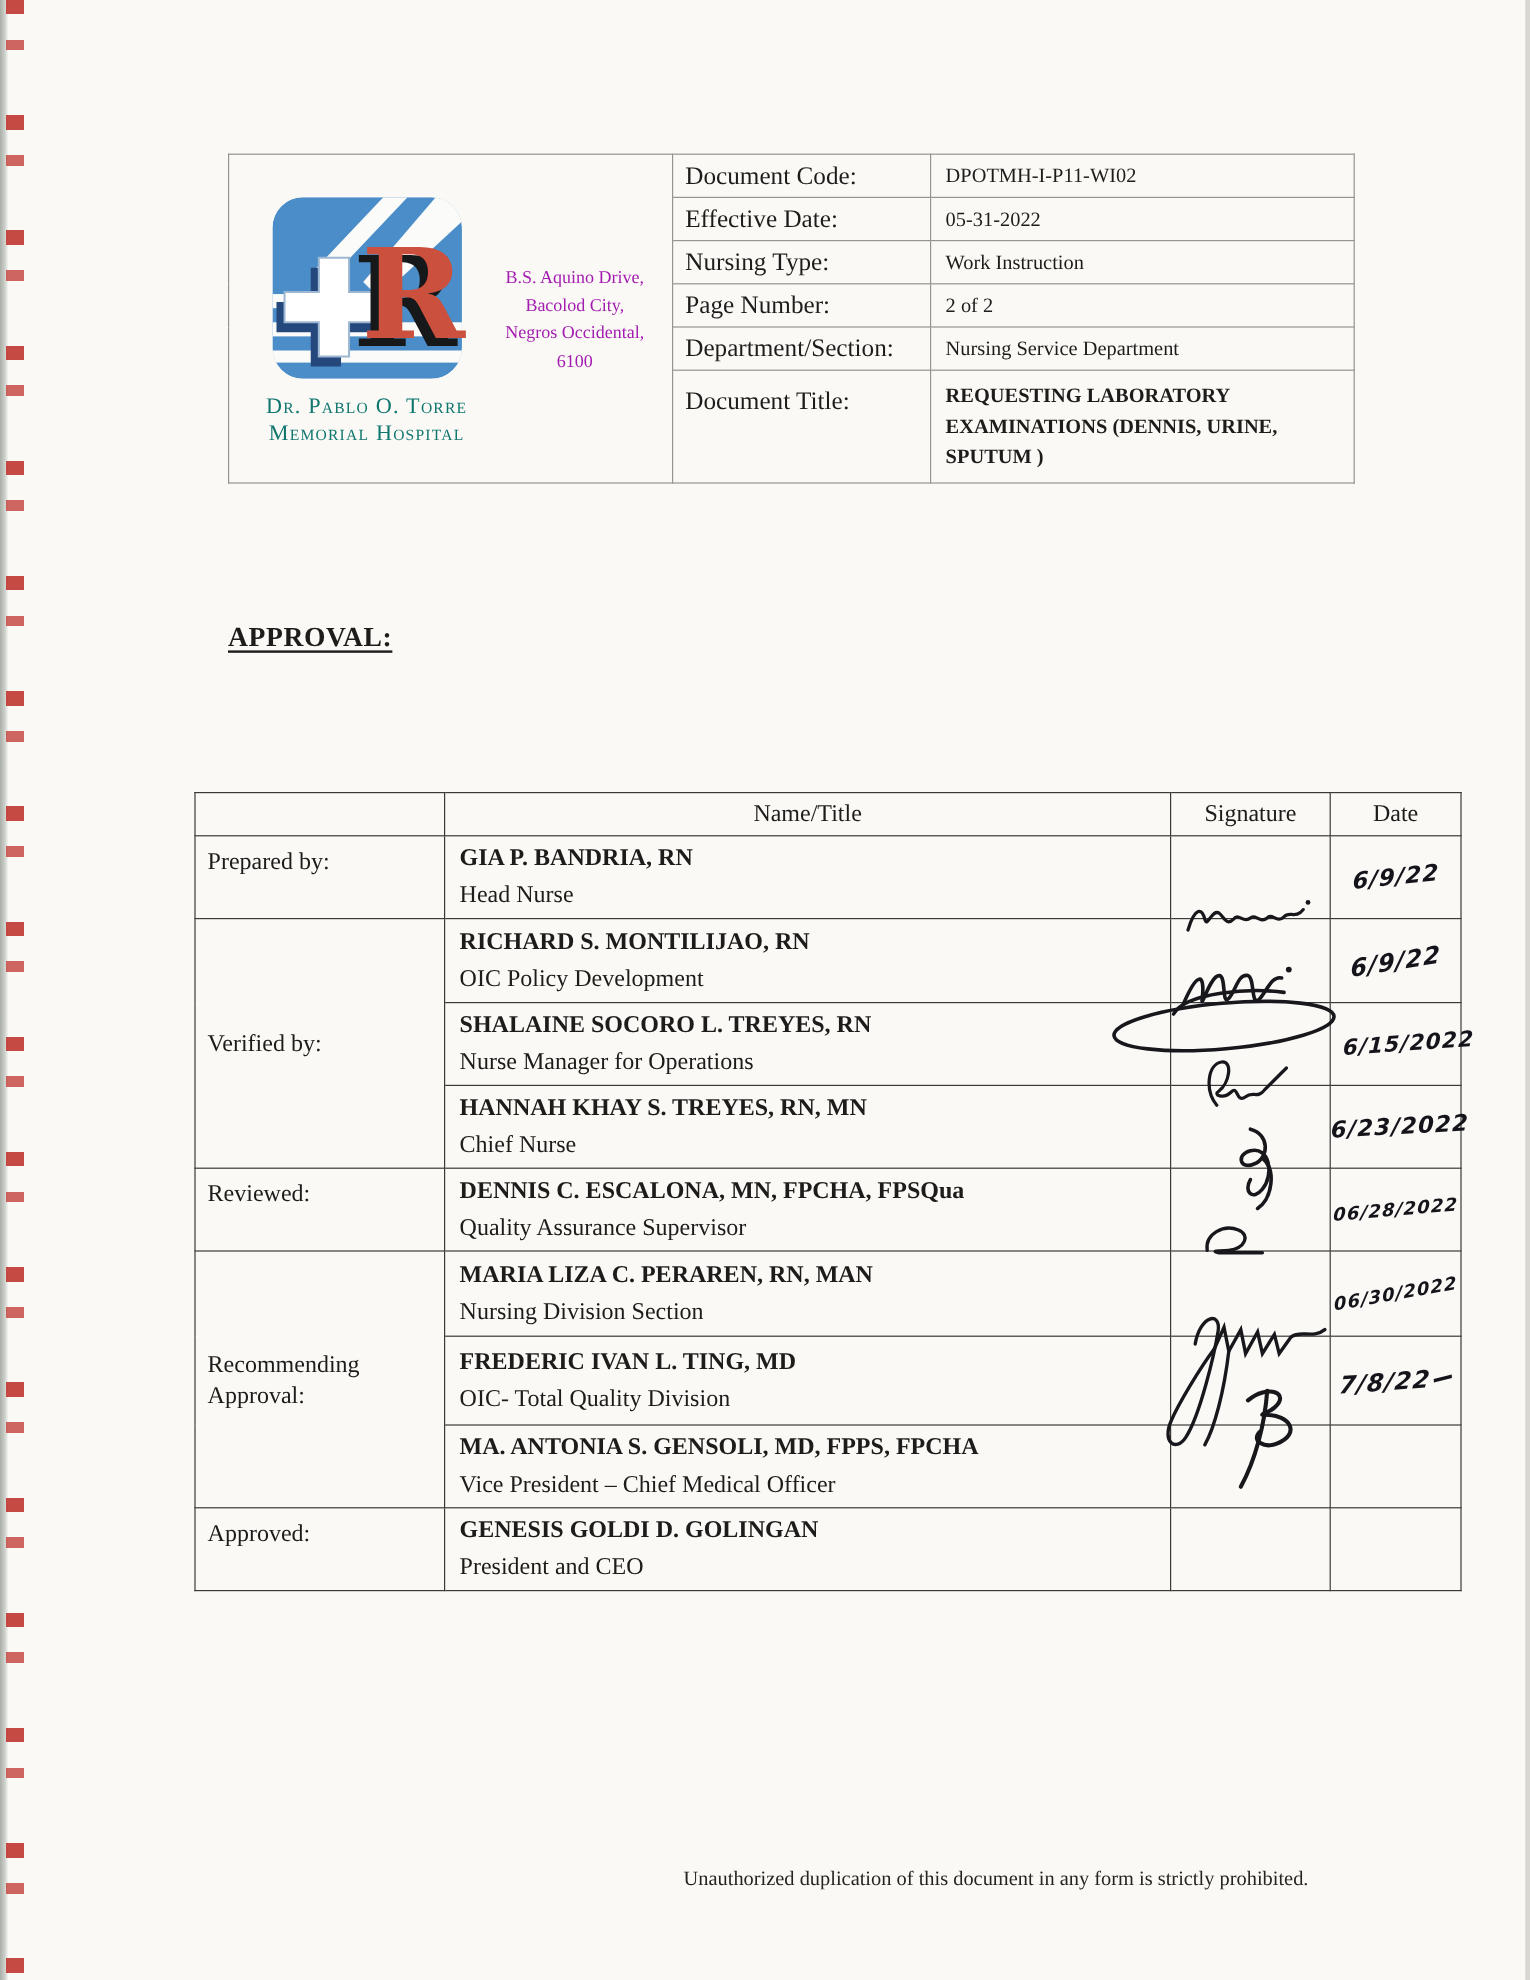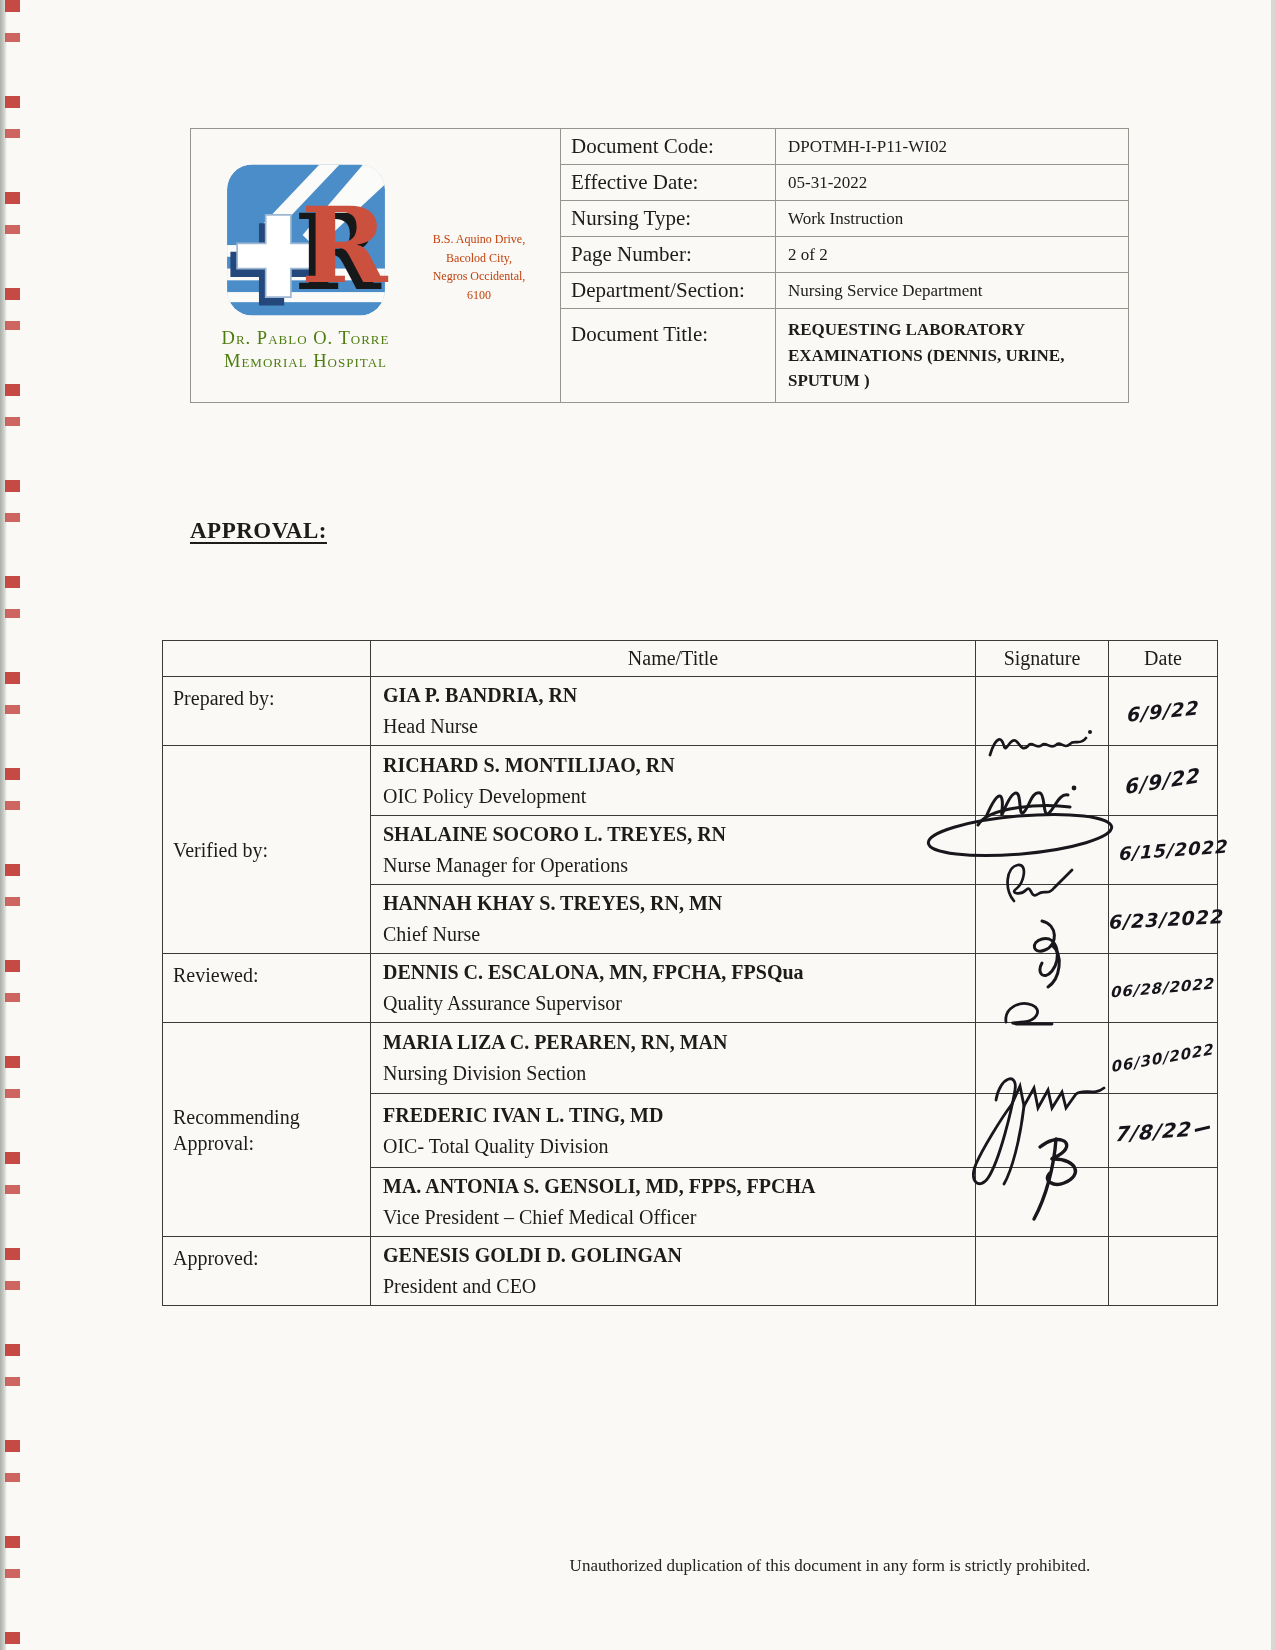--- a/index.html
+++ b/index.html
@@ -24,31 +24,31 @@
   table.meta td { border:1px solid #96948f; vertical-align:middle; }
   td.brand   { width:370px; }
   td.m-label { width:215px; font-size:21px; padding:5px 10px; }
   td.m-value { width:353px; font-size:17px; padding:5px 12px; }
   tr.m-row   { height:36px; }
   td.m-title { font-weight:bold; line-height:1.5; padding:8px 12px; }
 
   .brand-flex { display:flex; align-items:center; padding:12px 4px 8px 12px; }
   .logo-col   { width:205px; text-align:center; }
   .hosp-name  { margin-top:4px; font-variant:small-caps; font-size:18.5px;
-                letter-spacing:1px; color:#4d7c0f; line-height:1.25; }
-  .addr       { flex:1; text-align:center; font-size:12px; line-height:1.55;
-                color:#c2410c; padding-right:6px; }
+                letter-spacing:1px; color:#0f766e; line-height:1.25; }
+  .addr       { flex:1; text-align:center; font-size:15px; line-height:1.55;
+                color:#a21caf; padding-right:6px; }
 
   
   .approval-h { position:absolute; left:190px; top:518px; font-size:23px; font-weight:bold;
                 letter-spacing:.5px; text-decoration:underline; text-decoration-thickness:2px;
                 text-underline-offset:4px; }
 
   
-  table.appr { position:absolute; left:162px; top:640px; width:1055px;
+  table.appr { position:absolute; left:162px; top:660px; width:1055px;
                border-collapse:collapse; table-layout:fixed; }
   table.appr td { border:1.6px solid #3b3a38; vertical-align:middle; }
   tr.hrow { height:36px; }
   tr.hrow td { font-size:20px; text-align:center; padding:0 4px; }
   td.role { font-size:20px; padding:4px 6px 4px 10px; line-height:1.3; }
   td.role.top { vertical-align:top; padding-top:8px; }
   td.nt   { padding:3px 8px 3px 12px;margin-top:12px; }
   .nm { font-weight:bold; font-size:20px; line-height:31px; white-space:nowrap; }
   .tt { font-size:20px; line-height:31px; white-space:nowrap; }
   td.sig { position:relative; overflow:visible; }

